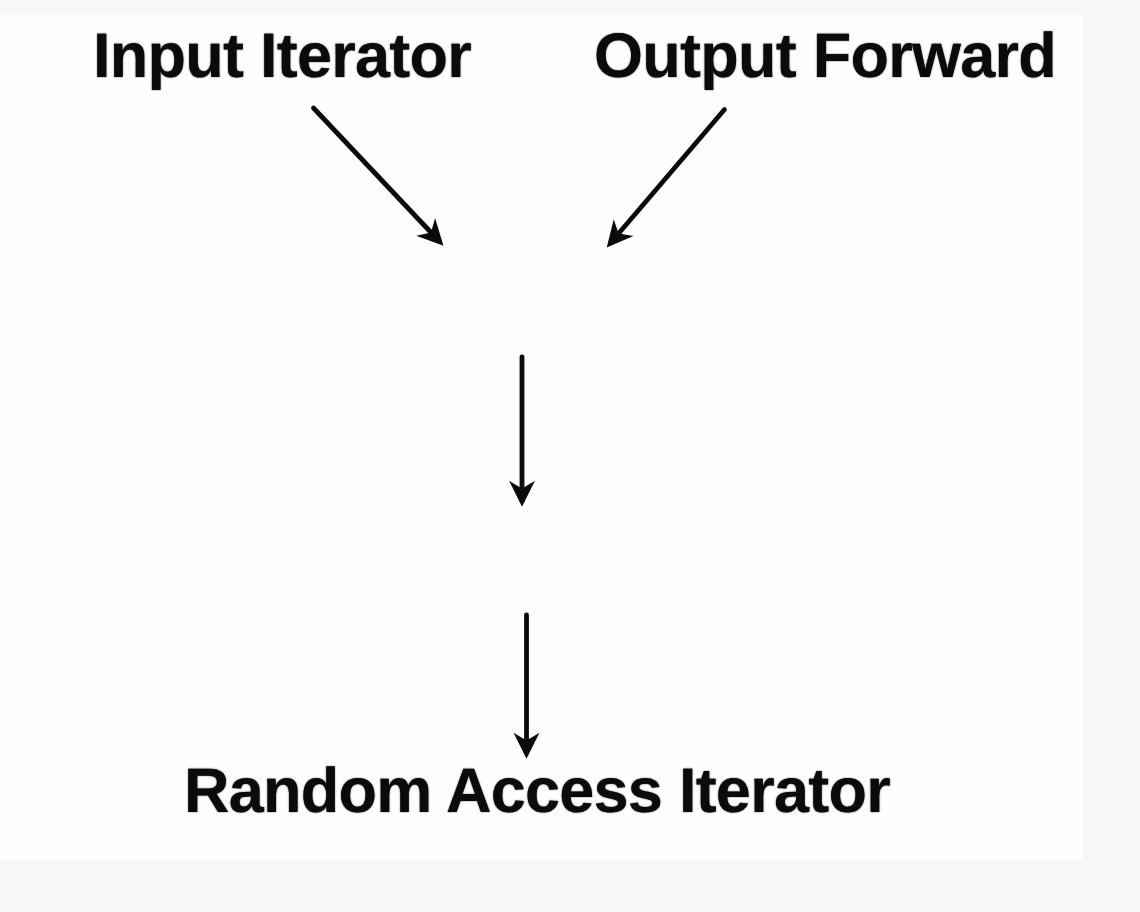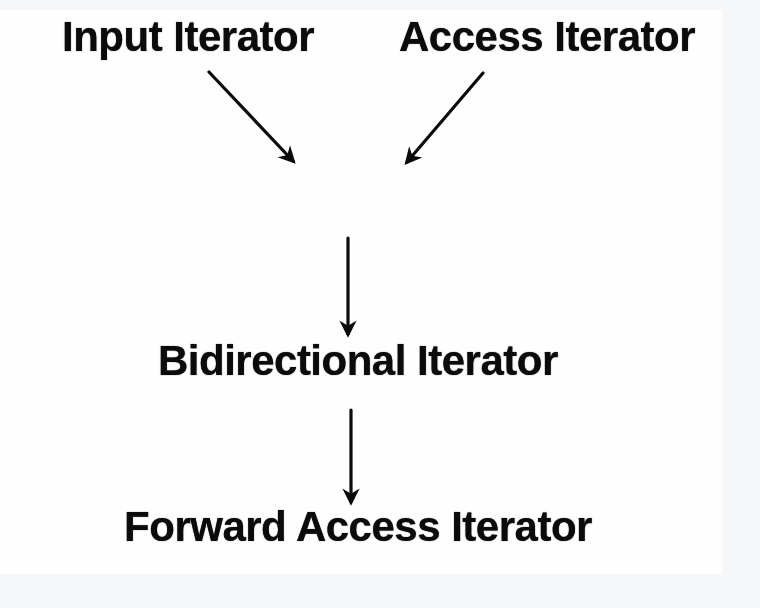--- a/index.html
+++ b/index.html
@@ -78,20 +78,19 @@
         </marker>
       </defs>
     <line x1="209" y1="72" x2="293" y2="161" marker-end="url(#ah)"></line>
         <line x1="483" y1="73" x2="407" y2="162" marker-end="url(#ah)"></line>
         <line x1="348" y1="238" x2="348" y2="334" marker-end="url(#ah)"></line>
         <line x1="351" y1="410" x2="351" y2="502" marker-end="url(#ah)"></line>
       </svg>
 
     <div class="node" id="node-input-iterator">Input Iterator</div>
 
-    <div class="node" id="node-output-iterator">Access Iterator</div>
+    <div class="node" id="node-output-iterator">Output Forward</div>
 
 
-    <div class="node" id="node-bidirectional-iterator">Bidirectional Iterator</div>
 
-    <div class="node" id="node-random-access-iterator">Forward Access Iterator</div>
+    <div class="node" id="node-random-access-iterator">Random Access Iterator</div>
   </div>
 </div>
 
 </body></html>

